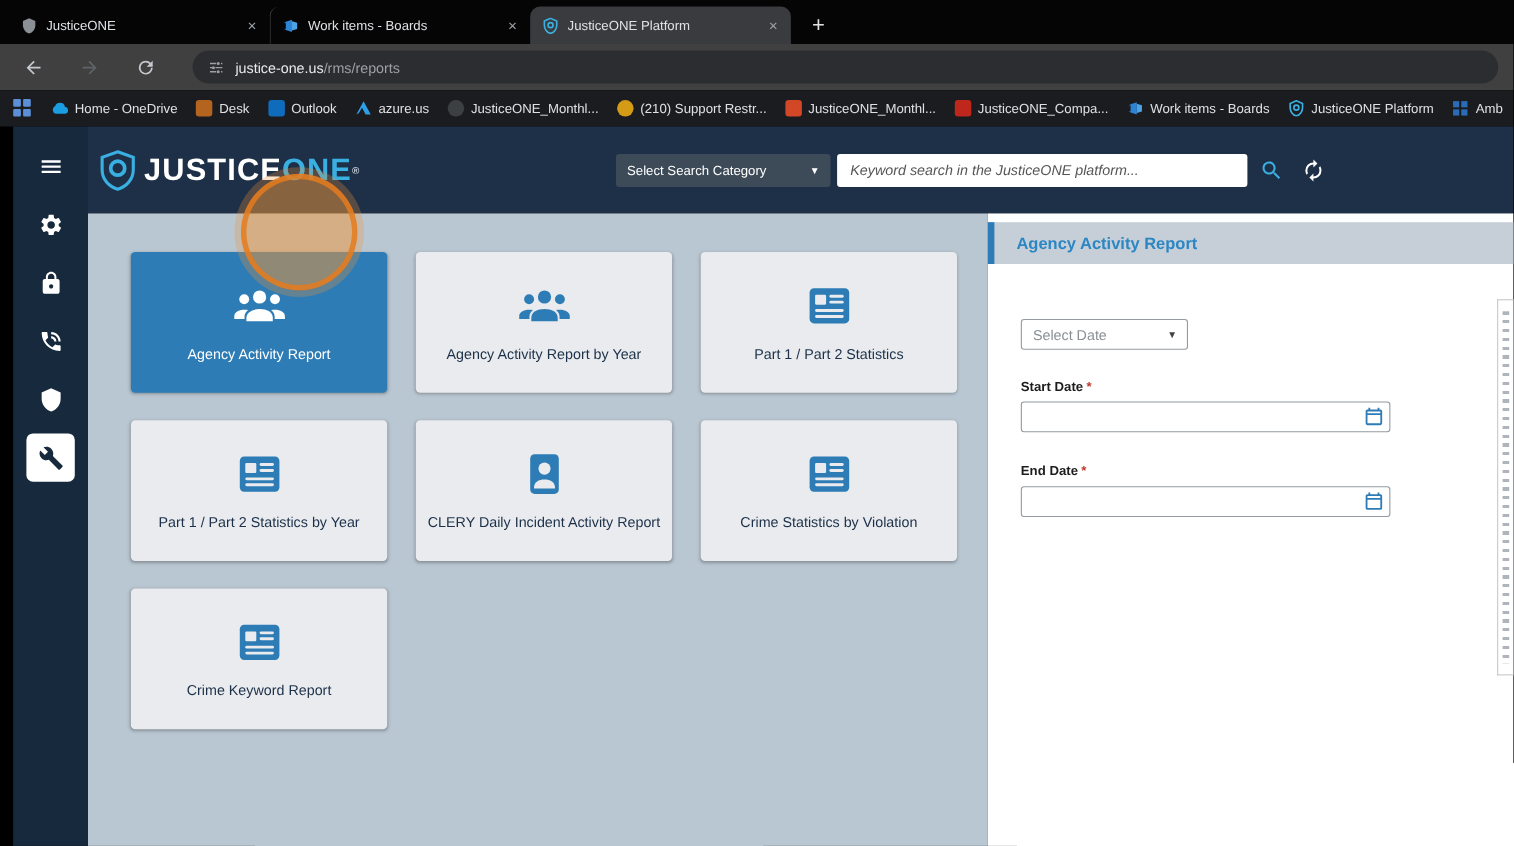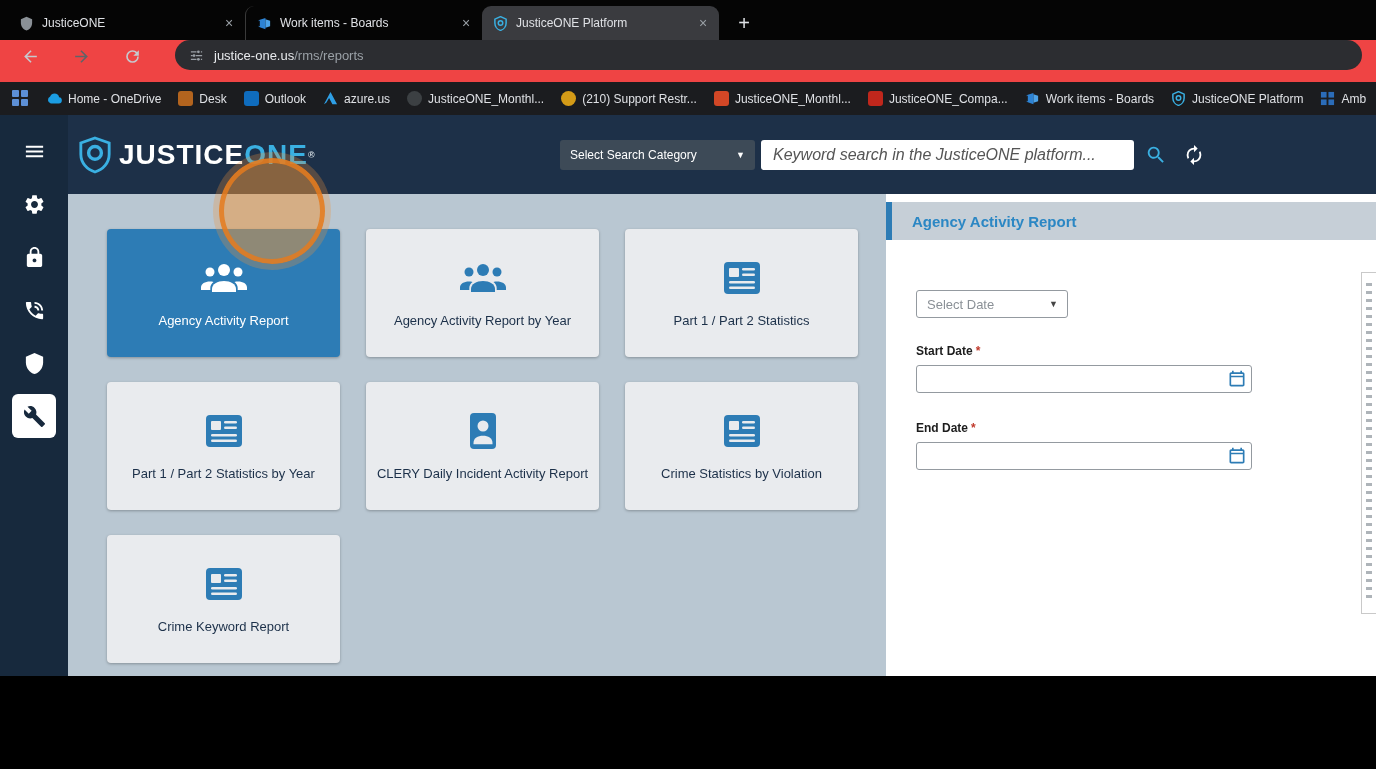--- a/index.html
+++ b/index.html
@@ -12,63 +12,63 @@
           color:#dfe1e5; font-size:12px; border-radius:9px 9px 0 0; cursor:pointer; }
   .btab.sep { border-left:1px solid #3a3a3a; }
   .btab.active { background:#3a3b3f; }
   .btitle { flex:1; white-space:nowrap; overflow:hidden; text-overflow:ellipsis; }
   .bclose { color:#9aa0a6; font-size:14px; width:16px; text-align:center; }
   .fav { width:16px; height:16px; display:inline-flex; align-items:center; justify-content:center; flex:none; }
   .fav svg { width:15px; height:15px; }
   .newtab { width:30px; height:30px; margin:0 0 2px 10px; color:#dfe1e5; font-size:20px;
             display:flex; align-items:center; justify-content:center; cursor:pointer; }
 
-  .addrbar { height:42px; background:#ef4444; display:flex; align-items:flex-start; padding:0 14px; gap:19px; }
+  .addrbar { height:42px; background:#404040; display:flex; align-items:center; padding:0 14px; gap:19px; }
   .navic { width:32px; height:32px; display:flex; align-items:center; justify-content:center; cursor:pointer; }
   .navic svg { width:19px; height:19px; }
   .urlpill { flex:1; height:30px; background:#2c2d31; border-radius:15px; margin-left:8px;
              display:flex; align-items:center; padding:0 14px; gap:10px; }
   .urlpill svg { width:15px; height:15px; }
   .urltext { font-size:13px; white-space:nowrap; }
   .urlhost { color:#e8eaed; } .urlpath { color:#9aa0a6; }
 
   .bmbar { height:33px; background:#1b1c1f; display:flex; align-items:center; padding:0 12px;
            gap:17px; white-space:nowrap; overflow:hidden; }
   .bm { display:flex; align-items:center; gap:6px; color:#dfe1e5; font-size:12px; flex:none; cursor:pointer; }
   .fv { width:15px; height:15px; border-radius:3px; flex:none; display:inline-flex; align-items:center; justify-content:center; }
   .fv svg { width:15px; height:15px; }
   .fv.sq-amber{background:#b3641e;} .fv.sq-blue{background:#0f6cbd;} .fv.circ-dark{background:#3c4043;border-radius:50%;}
   .fv.circ-gold{background:#d49b17;border-radius:50%;} .fv.sq-orange{background:#d24726;} .fv.sq-red{background:#c0271c;}
   .appsgrid { width:18px; height:18px; display:grid; grid-template-columns:7px 7px; grid-template-rows:7px 7px;
               gap:2px; flex:none; cursor:pointer; }
   .appsgrid span { background:#5c8fd6; border-radius:1px; }
 
   
-  .app { display:flex; height:561px; }
+  .app { display:flex; height:654px;margin-left:12px; }
   .sidebar { width:68px; background:#17293d; display:flex; flex-direction:column; align-items:center;
              padding-top:14px; gap:9px; flex:none; }
   .side-item { width:44px; height:44px; display:flex; align-items:center; justify-content:center;
                cursor:pointer; border-radius:6px; }
   .side-item svg { width:23px; height:23px; fill:#ffffff; }
   .side-item.active { background:#ffffff; }
   .side-item.active svg { fill:#17293d; }
 
   .main { flex:1; display:flex; flex-direction:column; min-width:0; }
   .appheader { height:79px; background:#1d3048; display:flex; align-items:center; padding-left:10px; flex:none; }
   .logo { display:flex; align-items:flex-start; gap:7px; cursor:pointer; }
   .logo svg { width:34px; height:38px; }
   .logotext { font-size:28px; font-weight:bold; letter-spacing:1px; color:#ffffff; line-height:38px; }
   .logoone { color:#3ab0e2; }
   .logoreg { font-size:9px; color:#cfd8df; vertical-align:top; }
   .searchcluster { margin-left:auto; margin-right:166px; display:flex; align-items:center; gap:6px; }
   .category { width:195px; height:30px; background:#3d4a57; border-radius:3px; color:#fff; font-size:12px;
               display:flex; align-items:center; justify-content:space-between; padding:0 10px; cursor:pointer; }
   .caret { font-size:9px; }
   .keyword { width:373px; height:30px; border:none; border-radius:3px; font-family:"Liberation Sans", sans-serif;
-             font-style:italic; font-size:16px; padding:0 12px; color:#333; outline:none; }
+             font-style:italic; font-size:13px; padding:0 12px; color:#333; outline:none; }
   .keyword::placeholder { color:#555; font-style:italic; }
   .iconbtn { width:32px; height:30px; display:flex; align-items:center; justify-content:center; cursor:pointer; }
   .iconbtn svg { width:22px; height:22px; }
 
   .apptabs { height:37px; background:#1d3048; display:flex; align-items:flex-end; padding-left:22px; flex:none; }
   .atab { width:126px; height:35px; display:flex; align-items:center; justify-content:center; font-size:13px;
           background:#97a3ad; color:#24323e; border-right:1px solid rgba(0,0,0,.14); cursor:pointer; }
   .atab.active { background:#b9c7d2; color:#1c3049; }
 
   .contentrow { flex:1; display:flex; min-height:0; }

